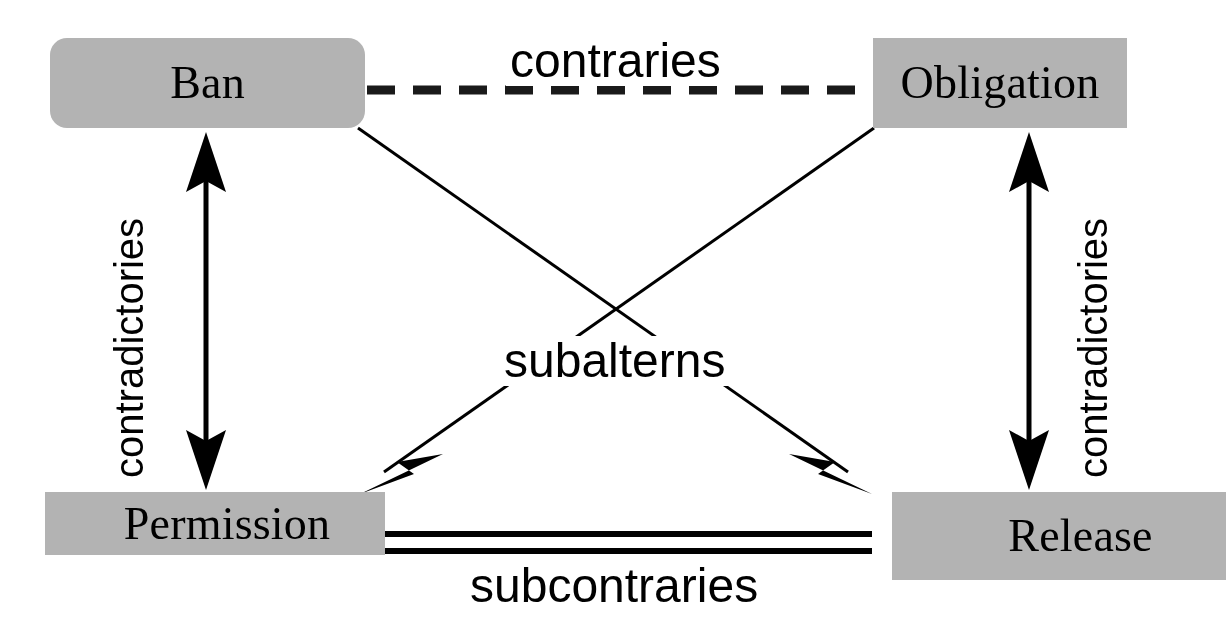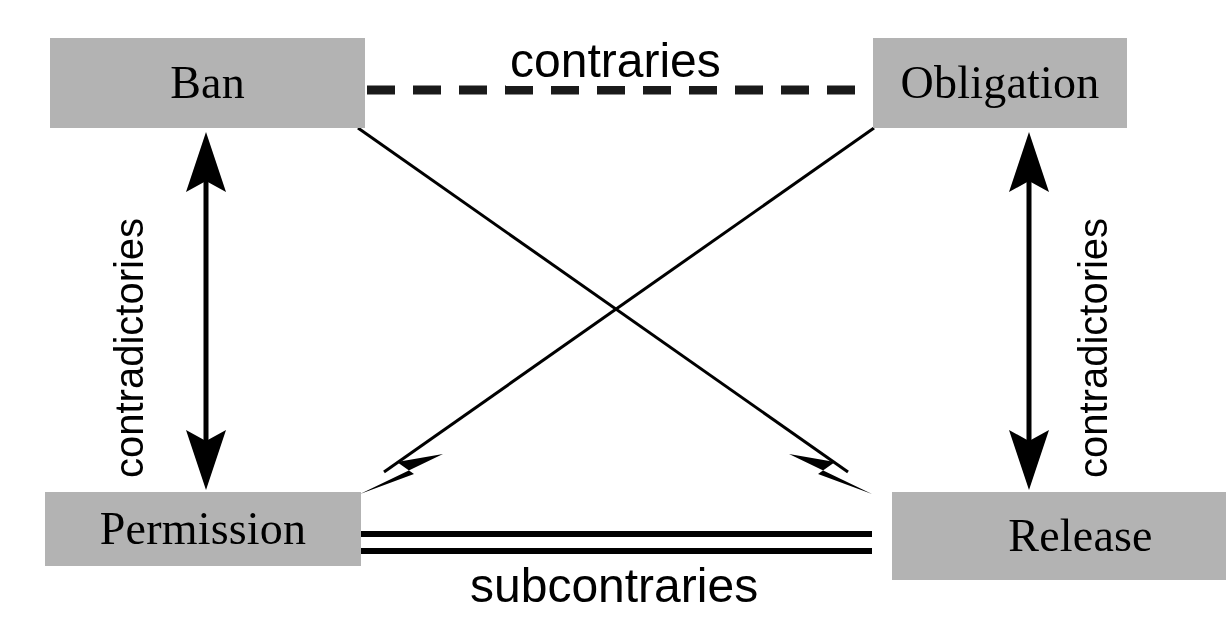--- a/index.html
+++ b/index.html
@@ -28,23 +28,23 @@
     background: #b3b3b3;
     display: flex;
     align-items: center;
     justify-content: center;
     font-family: "Liberation Serif", serif;
     font-size: 46px;
     color: #000000;
     line-height: 1;
     letter-spacing: 0.2px;
   }
-  #node-ban      { left: 50px;  top: 38px;  width: 315px; height: 90px; }
+  #node-ban      { left: 50px;  top: 38px;  width: 315px; height: 90px; border-radius: 17px; }
   #node-oblig    { left: 873px; top: 38px;  width: 254px; height: 90px; }
-  #node-perm     { left: 45px;  top: 492px; width: 316px; height: 74px; }
+  #node-perm     { left: 45px;  top: 492px; width: 316px; height: 63px; padding-left: 24px; }
   #node-release  { left: 892px; top: 492px; width: 377px; height: 88px; text-align: center; }
 
   .rel-label {
     position: absolute;
     font-family: "Liberation Sans", sans-serif;
     font-size: 48px;
     color: #000000;
     background: #ffffff;
     line-height: 1.05;
     white-space: nowrap;
@@ -107,20 +107,21 @@
   <div class="node-box" id="node-perm">
     <span>Permission</span>
   </div>
 
   <div class="node-box" id="node-release">
     <span>Release</span>
   </div>
 
   <div class="rel-label" id="label-contraries">contraries</div>
 
+  <div class="rel-label" id="label-subalterns">subalterns</div>
 
   <div class="rel-label" id="label-subcontraries">subcontraries</div>
 
   <div class="rel-label-vert" id="label-contradictories-left">contradictories</div>
 
   <div class="rel-label-vert" id="label-contradictories-right">contradictories</div>
 
 </div>
 
 </body></html>

